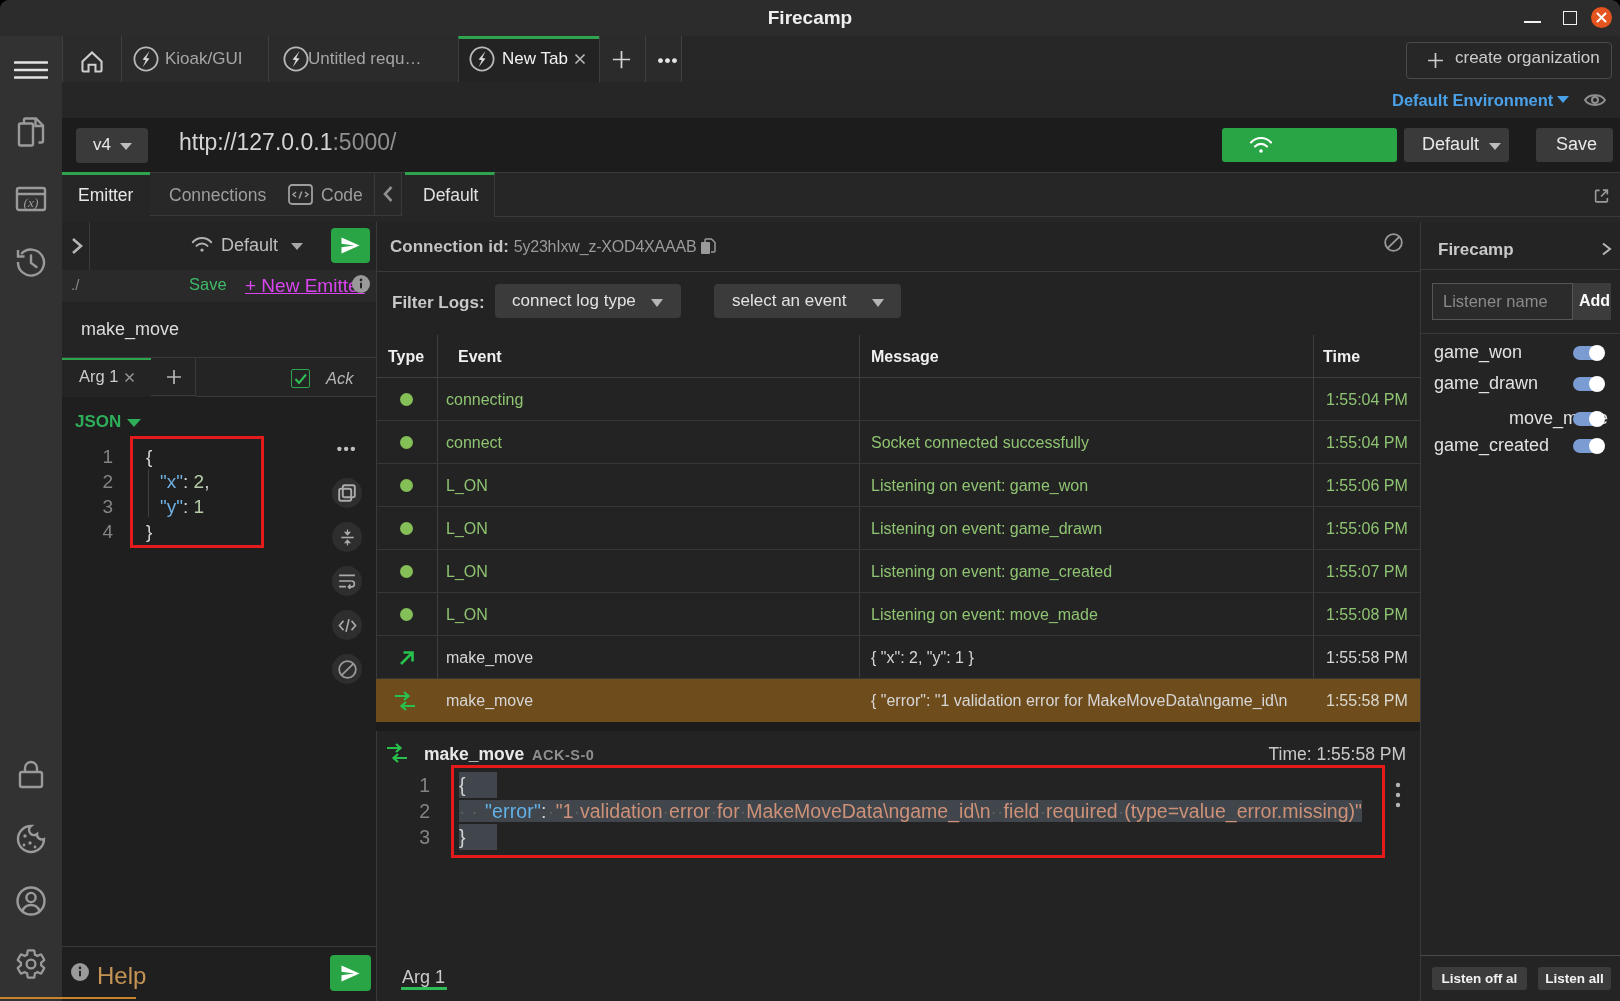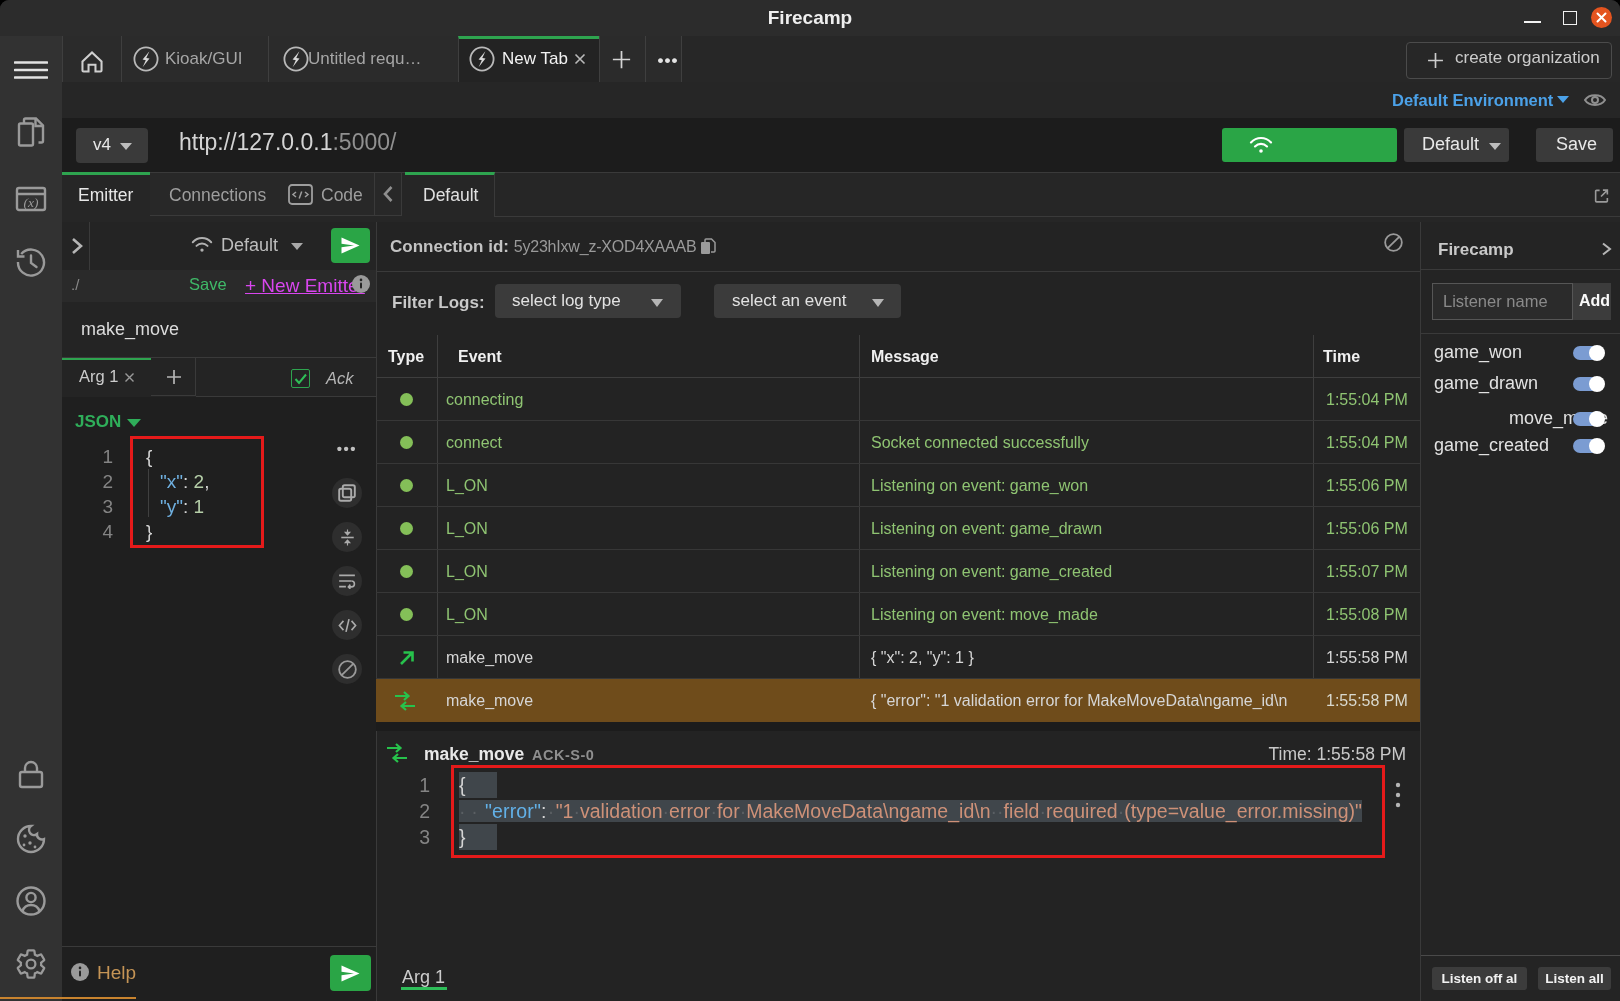--- a/index.html
+++ b/index.html
@@ -288,42 +288,42 @@
     <div class="abs circbtn" style="top:432px;">
         <svg width="19" height="19" viewBox="0 0 18 18">
           <use href="#banico"></use>
         </svg>
       </div>
 
     <div class="abs" style="left:0;top:724px;width:314px;height:55px;background:#1f1f1f;border-top:1px solid #3a3a3a;"></div>
     <svg class="abs" style="left:9px;top:741px;" width="18" height="18" viewBox="0 0 18 18">
         <use href="#infoico"></use>
       </svg>
-    <div class="abs" style="left:35px;top:740px;font-size:19px;color:#c59455;">Help</div>
+    <div class="abs" style="left:35px;top:740px;font-size:24px;color:#c59455;">Help</div>
     <div class="abs" style="left:268px;top:733px;width:41px;height:36px;background:#2aa546;border-radius:4px;"></div>
     <svg class="abs" style="left:278px;top:741px;" width="21" height="21" viewBox="0 0 21 21">
         <use href="#sendico"></use>
       </svg>
   </div>
   <div id="mainpanel" class="abs">
     <div class="abs" style="left:0;top:0;width:1px;height:779px;background:#3a3a3a;"></div>
 
     <div class="abs" style="left:14px;top:15px;font-size:17px;font-weight:bold;color:#c3c3c3;">Connection id: <span style="font-weight:normal;color:#9a9a9a;font-size:16px;letter-spacing:-0.2px;">5y23hIxw_z-XOD4XAAAB</span></div>
     <svg class="abs" style="left:324px;top:16px;" width="16" height="17" viewBox="0 0 16 17">
         <path d="M5 4 V2 a1 1 0 0 1 1 -1 h5.5 L15 4.5 V13 a1 1 0 0 1 -1 1 h-3" fill="none" stroke="#9a9a9a" stroke-width="1.5"></path>
         <rect x="1" y="4" width="9" height="12" rx="1" fill="#9a9a9a"></rect>
       </svg>
     <svg class="abs" style="left:1008px;top:11px;" width="19" height="19" viewBox="0 0 18 18">
         <use href="#banico"></use>
       </svg>
     <div class="abs" style="left:0;top:49px;width:1044px;height:1px;background:#3a3a3a;"></div>
 
     <div class="abs" style="left:16px;top:71px;font-size:17px;font-weight:bold;color:#c8c8c8;">Filter Logs:</div>
     <div class="abs" style="left:119px;top:62px;width:186px;height:34px;background:#3b3b3b;border-radius:4px;"></div>
-    <div class="abs" style="left:136px;top:69px;font-size:17px;color:#e2e2e2;">select log type</div>
+    <div class="abs" style="left:136px;top:69px;font-size:17px;color:#e2e2e2;">connect log type</div>
     <div class="abs csor" style="left:275px;top:77px;border-top:8px solid #b5b5b5;"></div>
     <div class="abs" style="left:338px;top:62px;width:187px;height:34px;background:#3b3b3b;border-radius:4px;"></div>
     <div class="abs" style="left:356px;top:69px;font-size:17px;color:#e2e2e2;">select an event</div>
     <div class="abs csor" style="left:496px;top:77px;border-top:8px solid #b5b5b5;"></div>
 
     <div class="abs" style="left:0;top:113px;width:1044px;height:43px;border-bottom:1px solid #3e3e3e;">
       <div class="hcell" style="left:12px;">Type</div>
       <div class="hcell" style="left:82px;">Event</div>
       <div class="hcell" style="left:495px;">Message</div>
       <div class="hcell" style="left:947px;">Time</div>

